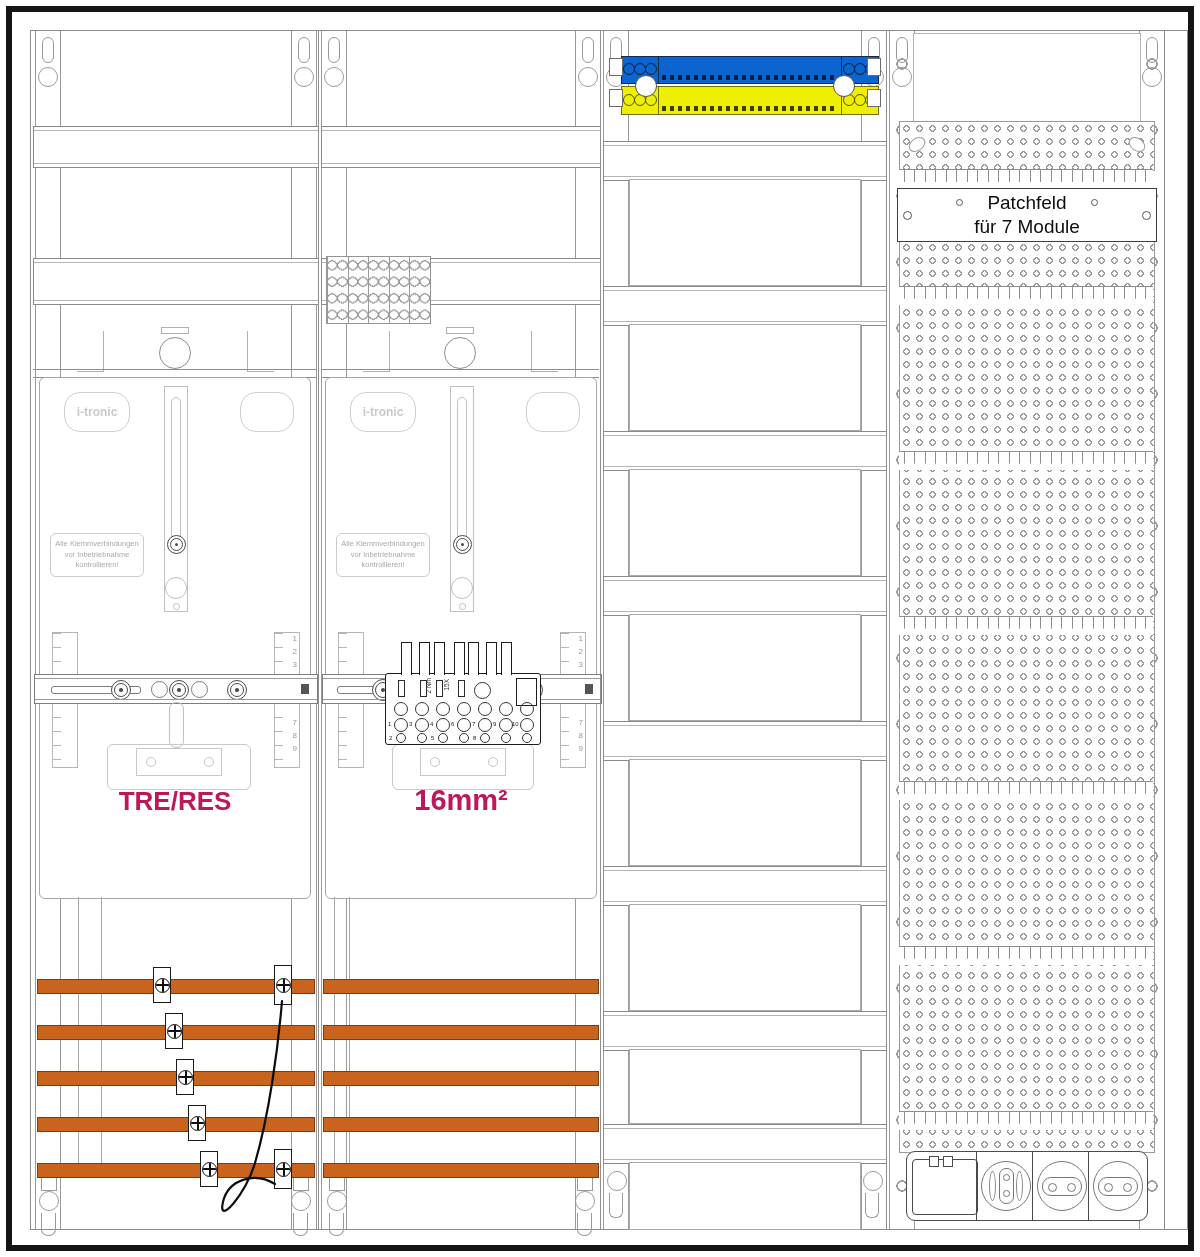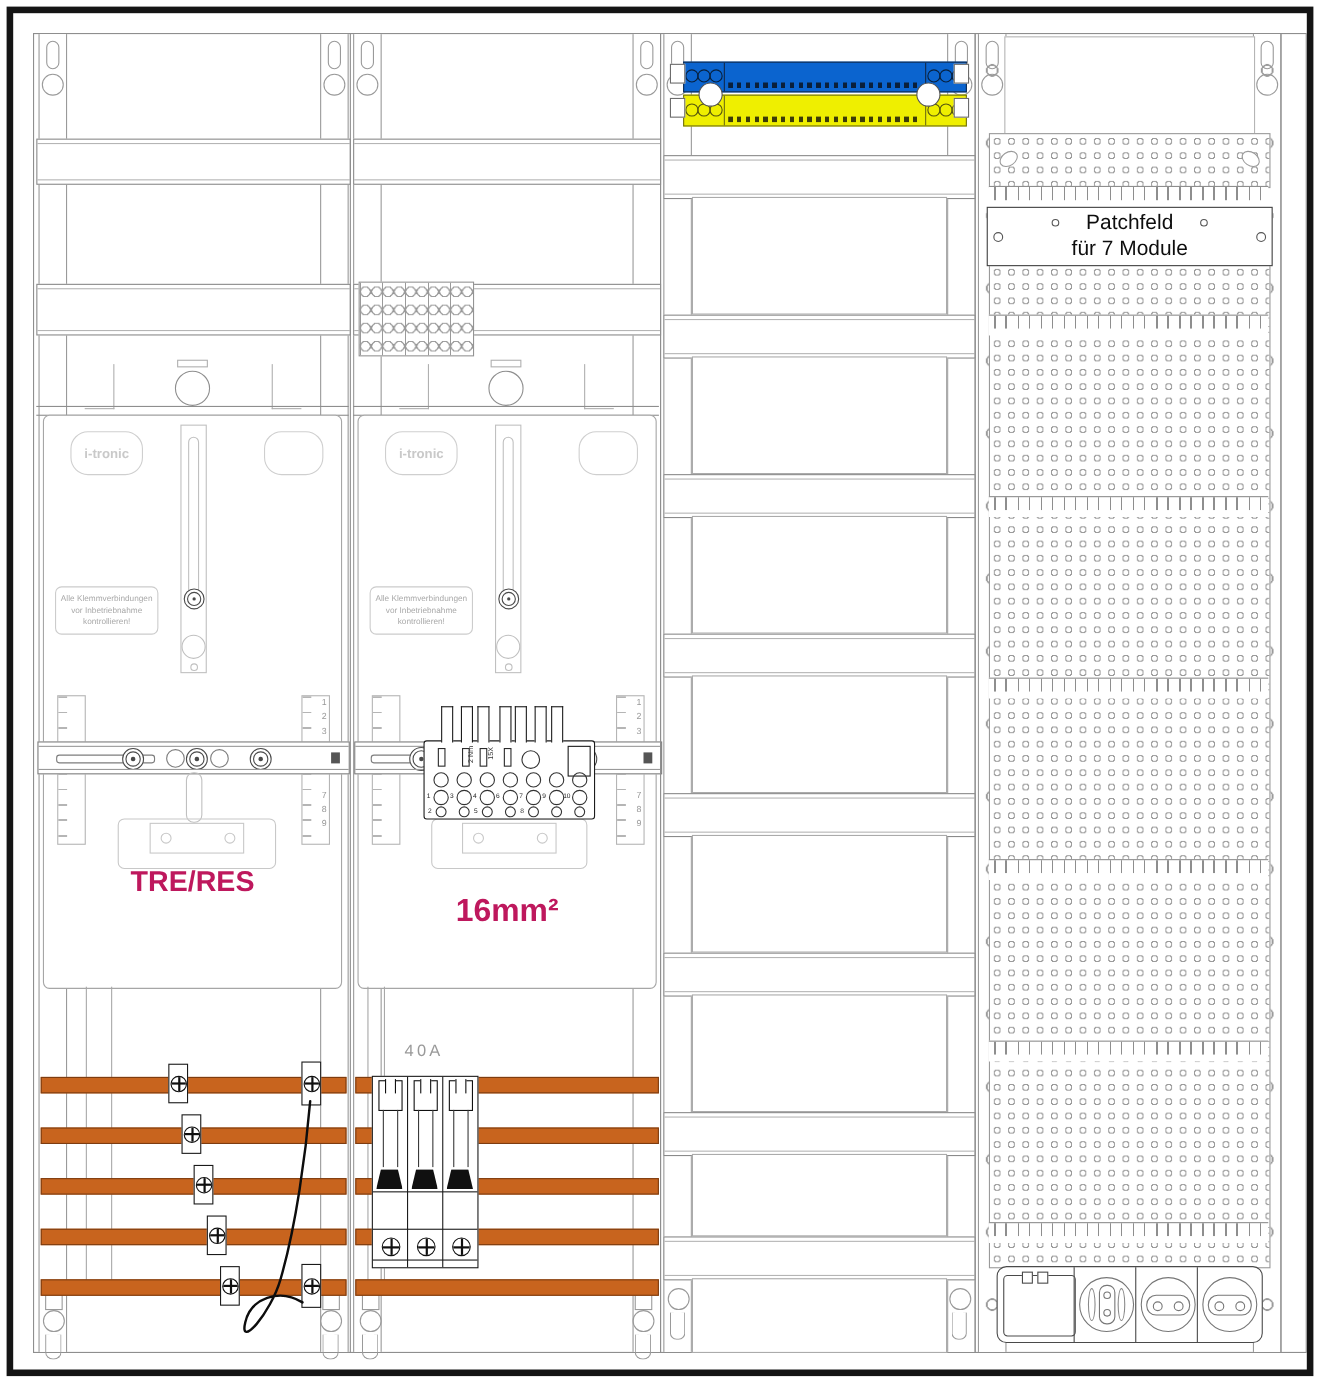--- a/index.html
+++ b/index.html
@@ -262,52 +262,30 @@
         <div class="tc" style="left:136px;top:59px;width:8px;height:8px;"></div>
         <span class="tnum" style="left:3px;top:61px;">2</span>
         <span class="tnum" style="left:45px;top:61px;">5</span>
         <span class="tnum" style="left:87px;top:61px;">8</span>
       </div>
       <div class="abs" style="left:66px;top:366px;width:140px;height:44px;border:1.5px solid #c8c8c8;border-radius:6px;">
         <div class="abs" style="left:27px;top:3px;width:84px;height:26px;border:1px solid #c8c8c8;"></div>
         <div class="circ" style="left:37px;top:12px;width:8px;height:8px;border-color:#c8c8c8;"></div>
         <div class="circ" style="left:95px;top:12px;width:8px;height:8px;border-color:#c8c8c8;"></div>
       </div>
-      <div class="bigtxt" style="top:406px;font-size:29px;margin-top:28px;">16mm²</div>
+      <div class="bigtxt" style="top:406px;font-size:29px;">16mm²</div>
     </div>
 
     <div class="abs" style="left:0;top:866px;width:282px;height:332px;">
       <div class="abs" style="left:15px;top:0;width:14px;height:276px;border-left:1px solid #a8a8a8;border-right:1px solid #a8a8a8;"></div>
       <div class="busbar" style="left:4px;top:82px;width:274px;"></div>
       <div class="busbar" style="left:4px;top:128px;width:274px;"></div>
       <div class="busbar" style="left:4px;top:174px;width:274px;"></div>
       <div class="busbar" style="left:4px;top:220px;width:274px;"></div>
       <div class="busbar" style="left:4px;top:266px;width:274px;"></div>
-      <div class="abs" style="left:19px;top:50px;width:95px;height:210px;z-index:2;">
-        <div class="abs" style="left:0;right:0;top:0;text-align:center;color:#9a9a9a;font-size:15px;letter-spacing:3px;">40A</div>
-        <div class="abs" style="left:0;top:31px;width:95px;height:173px;background:#fff;border:1.5px solid #1c1c1c;">
-          <div class="abs" style="left:31px;top:0;bottom:0;border-left:1.3px solid #1c1c1c;"></div>
-          <div class="abs" style="left:63px;top:0;bottom:0;border-left:1.3px solid #1c1c1c;"></div>
-          <div class="claw" style="left:5px;"></div>
-          <div class="claw" style="left:37px;"></div>
-          <div class="claw" style="left:69px;"></div>
-          <div class="stem" style="left:9px;"></div>
-            <div class="stem" style="left:41px;"></div>
-            <div class="stem" style="left:73px;"></div>
-          <div class="toggle" style="left:3px;"></div>
-          <div class="toggle" style="left:35px;"></div>
-          <div class="toggle" style="left:67px;"></div>
-          <div class="bodyline" style="top:104px;"></div>
-          <div class="bodyline" style="top:138px;"></div>
-          <div class="bodyline" style="top:166px;"></div>
-          <div class="screw-x" style="left:8px;top:146px;width:15px;height:15px;"></div>
-          <div class="screw-x" style="left:40px;top:146px;width:15px;height:15px;"></div>
-          <div class="screw-x" style="left:72px;top:146px;width:15px;height:15px;"></div>
-        </div>
-      </div>
       <div class="abs" style="left:10px;top:268px;width:14px;height:24px;border:1px solid #9a9a9a;"></div>
       <div class="circ" style="left:8px;top:294px;width:18px;height:18px;"></div>
       <div class="abs" style="left:10px;top:316px;width:13px;height:22px;border:1px solid #9a9a9a;border-top:none;border-radius:0 0 7px 7px;"></div>
       <div class="abs" style="left:258px;top:268px;width:14px;height:24px;border:1px solid #9a9a9a;"></div>
       <div class="circ" style="left:256px;top:294px;width:18px;height:18px;"></div>
       <div class="abs" style="left:258px;top:316px;width:13px;height:22px;border:1px solid #9a9a9a;border-top:none;border-radius:0 0 7px 7px;"></div>
     </div>
   </div>
 
   <div class="colgrp" style="left:600px;width:286px;">

